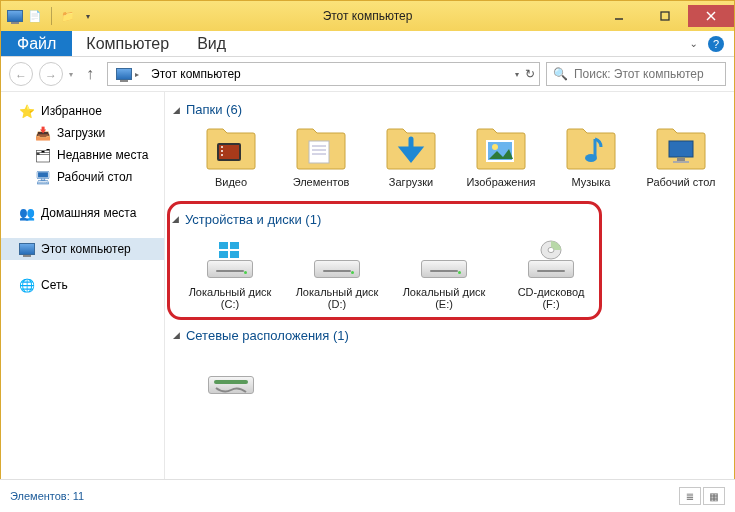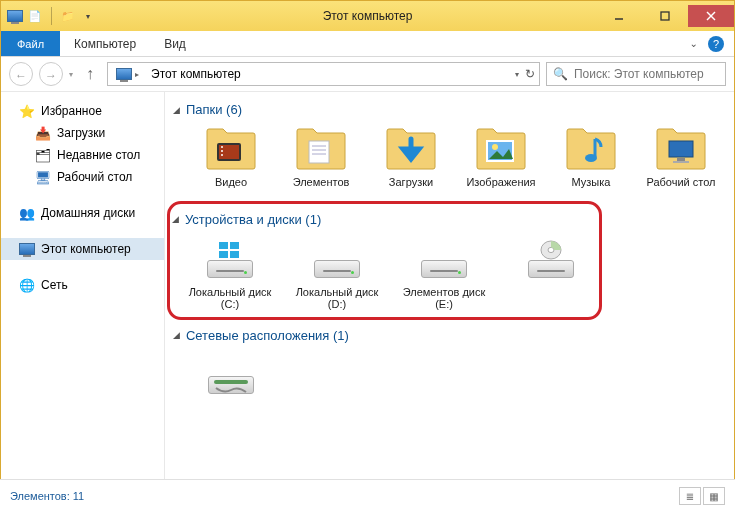--- a/index.html
+++ b/index.html
@@ -12,22 +12,22 @@
 .tb-title { position: absolute; left: 50%; transform: translateX(-50%); font-size: 12px; color: #222; }
 .tb-controls { margin-left: auto; display: flex; }
 .tb-btn { width: 46px; height: 22px; display: flex; align-items: center; justify-content: center; cursor: default; }
 .tb-btn.min { font-size: 14px; }
 .tb-btn.max svg, .tb-btn.min svg { stroke: #333; }
 .tb-btn.close { background: #c75050; color: #fff; }
 .tb-sep { width: 1px; height: 18px; background: rgba(0,0,0,.25); margin: 0 4px; }
 
 
 .ribbon { height: 26px; background: #fff; border-bottom: 1px solid #d9d9d9; display: flex; align-items: stretch; position: relative; }
-.ribbon-file { background: #1979ca; color: #fff; padding: 3px 16px; display: flex; align-items: center; font-size: 11px; }
-.ribbon-tab { padding: 0 14px; display: flex; align-items: center; font-size: 12px; color: #333; }
+.ribbon-file { background: #1979ca; color: #fff; padding: 3px 16px; display: flex; align-items: center; font-size: 16px; }
+.ribbon-tab { padding: 0 14px; display: flex; align-items: center; font-size: 16px; color: #333; }
 .ribbon-right { margin-left: auto; display: flex; align-items: center; gap: 10px; padding-right: 10px; }
 .ribbon-caret { font-size: 10px; color: #555; }
 .ribbon-help { width: 16px; height: 16px; border-radius: 50%; background: #1979ca; color: #fff; font-size: 11px; display: flex; align-items: center; justify-content: center; }
 
 
 .navrow { height: 34px; display: flex; align-items: center; padding: 4px 8px; gap: 6px; }
 .navbtn { width: 24px; height: 24px; border: 1px solid #ccc; border-radius: 50%; display: flex; align-items: center; justify-content: center; color: #999; font-size: 12px; }
 .navdrop { font-size: 8px; color: #999; }
 .upbtn { width: 22px; height: 22px; display: flex; align-items: center; justify-content: center; color: #666; }
 .address { flex: 1; height: 24px; border: 1px solid #bcbcbc; display: flex; align-items: center; padding: 0 4px; gap: 4px; font-size: 12px; background: #fff; }
@@ -153,31 +153,31 @@
       <div class="side-head">
           <span class="s-ico">⭐</span>
           <span>Избранное</span>
         </div>
       <div class="side-item">
           <span class="s-ico">📥</span>
           <span>Загрузки</span>
         </div>
       <div class="side-item">
           <span class="s-ico">🗂</span>
-          <span>Недавние стол</span>
+          <span>Недавние места</span>
         </div>
       <div class="side-item">
           <span class="s-ico" style="color:#2a6fb8;">🖥</span>
           <span>Рабочий стол</span>
         </div>
     </div>
     <div class="side-group">
       <div class="side-head">
           <span class="s-ico">👥</span>
-          <span>Домашняя диски</span>
+          <span>Домашняя места</span>
         </div>
     </div>
     <div class="side-group">
       <div class="side-head side-item selected" style="padding-left:18px;">
           <span class="s-ico">
             <span class="pc-icon"></span>
           </span>
           <span>Этот компьютер</span>
         </div>
     </div>
@@ -300,34 +300,35 @@
           <div class="lbl">Локальный диск (D:)</div>
         </div>
         <div class="item">
           <div class="ico">
               <div class="drive">
                 <div class="drive-base"></div>
                 <div class="drive-slot"></div>
                 <div class="drive-led"></div>
               </div>
             </div>
-          <div class="lbl">Элементов диск (E:)</div>
+          <div class="lbl">Локальный диск (E:)</div>
         </div>
         <div class="item">
           <div class="ico">
               <div class="drive">
                 <div class="drive-top"><svg width="24" height="20">
                     <ellipse cx="12" cy="10" rx="10" ry="9" fill="#e8e8e8" stroke="#aaa"></ellipse>
                     <ellipse cx="12" cy="10" rx="3" ry="2.6" fill="#fff" stroke="#aaa"></ellipse>
                     <path d="M12 1 A10 9 0 0 1 22 10 L15 10 A3 2.6 0 0 0 12 7.4 Z" fill="#b8d8a8"></path>
                   </svg></div>
                 <div class="drive-base"></div>
                 <div class="drive-slot"></div>
               </div>
             </div>
+          <div class="lbl">CD-дисковод (F:)</div>
         </div>
       </div>
     </div>
 
     
     <div class="section-head">
         <span class="tri">◢</span>
         <span>Сетевые расположения (1)</span>
       </div>
     <div class="grid">

